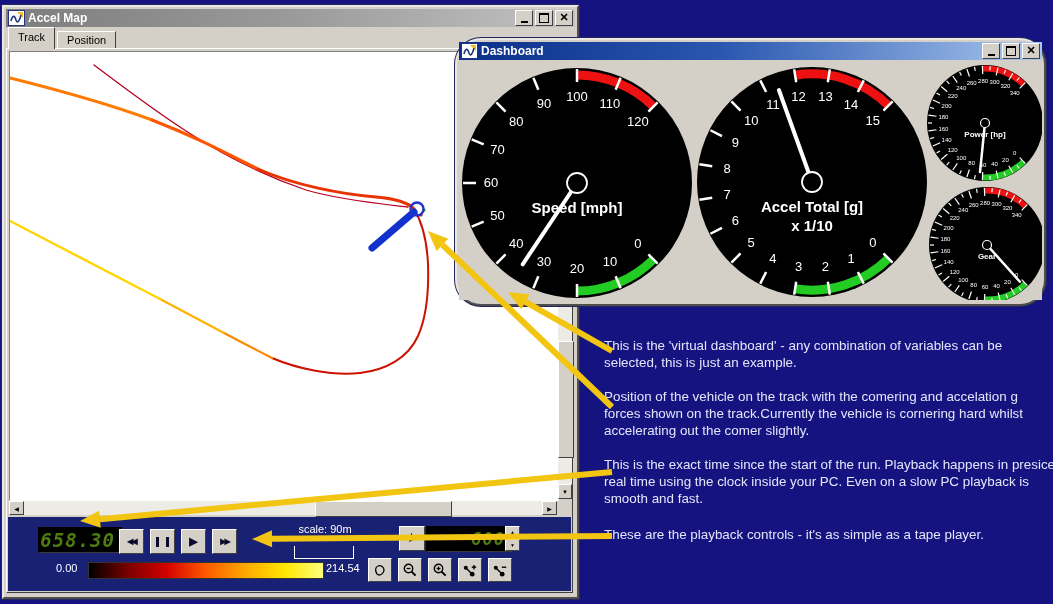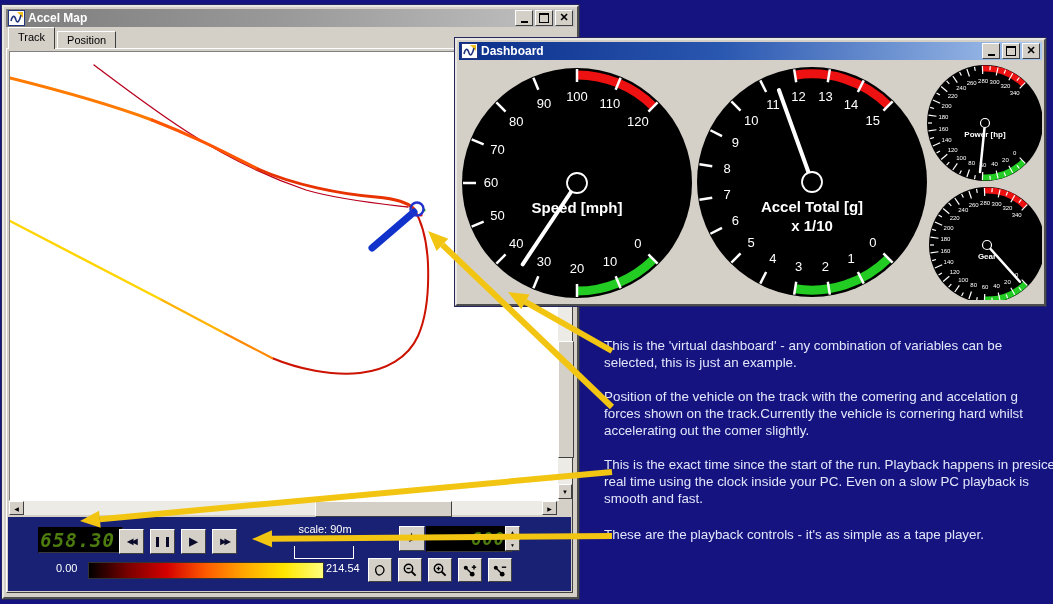--- a/index.html
+++ b/index.html
@@ -56,21 +56,21 @@
   .ptrglyph{display:inline-block;transform:rotate(128deg);font-size:13px;color:#000;line-height:1;}
   .spinner{position:absolute;left:497px;top:9px;width:15px;height:25px;display:flex;flex-direction:column;}
   .spin{flex:1;background:#d4d0c8;border:1px solid;border-color:#fff #404040 #404040 #fff;
         font-size:5px;color:#000;display:flex;align-items:center;justify-content:center;cursor:pointer;}
   .gmin{position:absolute;left:48px;top:45px;color:#fff;font-size:11px;}
   .gmax{position:absolute;left:318px;top:45px;color:#fff;font-size:11px;}
   .gradbar{position:absolute;left:80px;top:45px;width:234px;height:15px;border:1px solid #333;}
   .toolbtn{position:absolute;top:41px;width:24px;height:24px;background:#d4d0c8;border:1px solid;
            border-color:#fff #404040 #404040 #fff;display:flex;align-items:center;justify-content:center;cursor:pointer;padding:0;}
   
-  #dashwin{left:455px;top:38px;width:587px;height:264px;}
+  #dashwin{left:455px;top:38px;width:587px;height:264px;border-radius:26px;}
   .dashbody{position:absolute;left:2px;top:21px;width:583px;height:239px;background:#d4d0c8;overflow:hidden;}
   
   .note{position:absolute;left:604px;width:452px;color:#e3e6fb;font-size:13.4px;line-height:17px;}
   #arrowsvg{position:absolute;left:0;top:0;pointer-events:none;z-index:60;}
   svg text{font-family:"Liberation Sans",sans-serif;}
 </style>
 </head>
 <body>
 
 <div id="stage">

